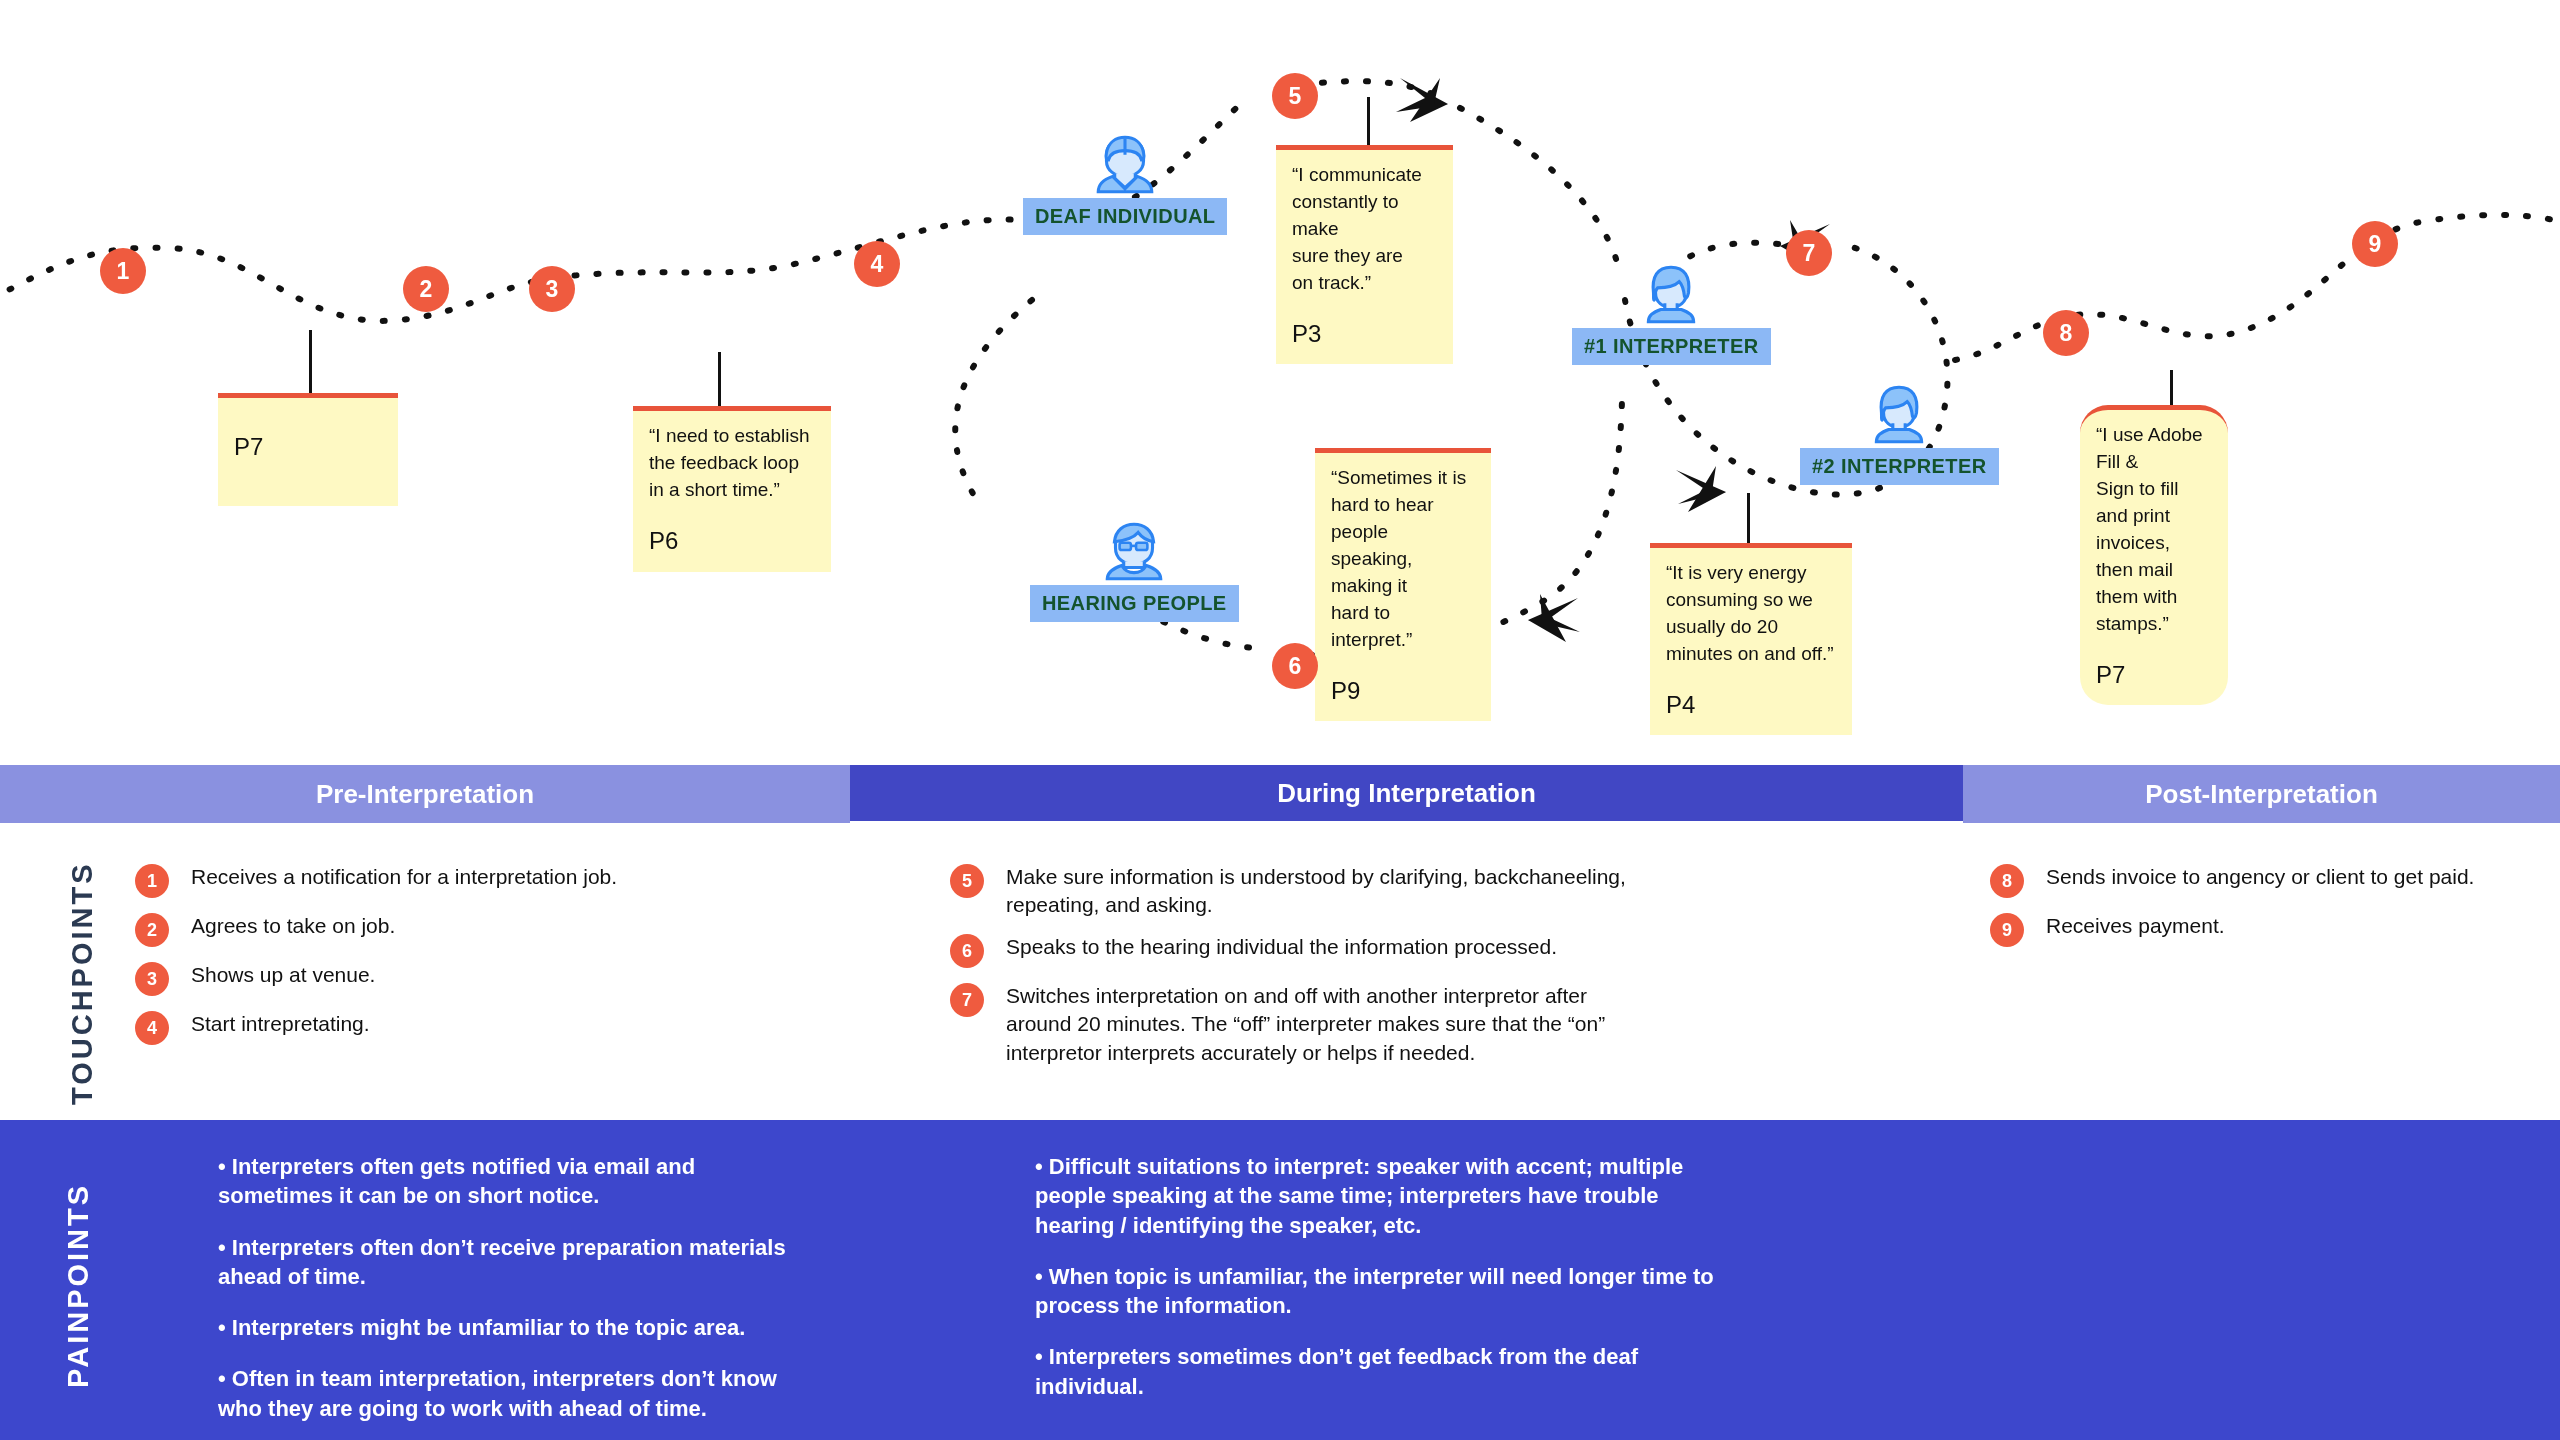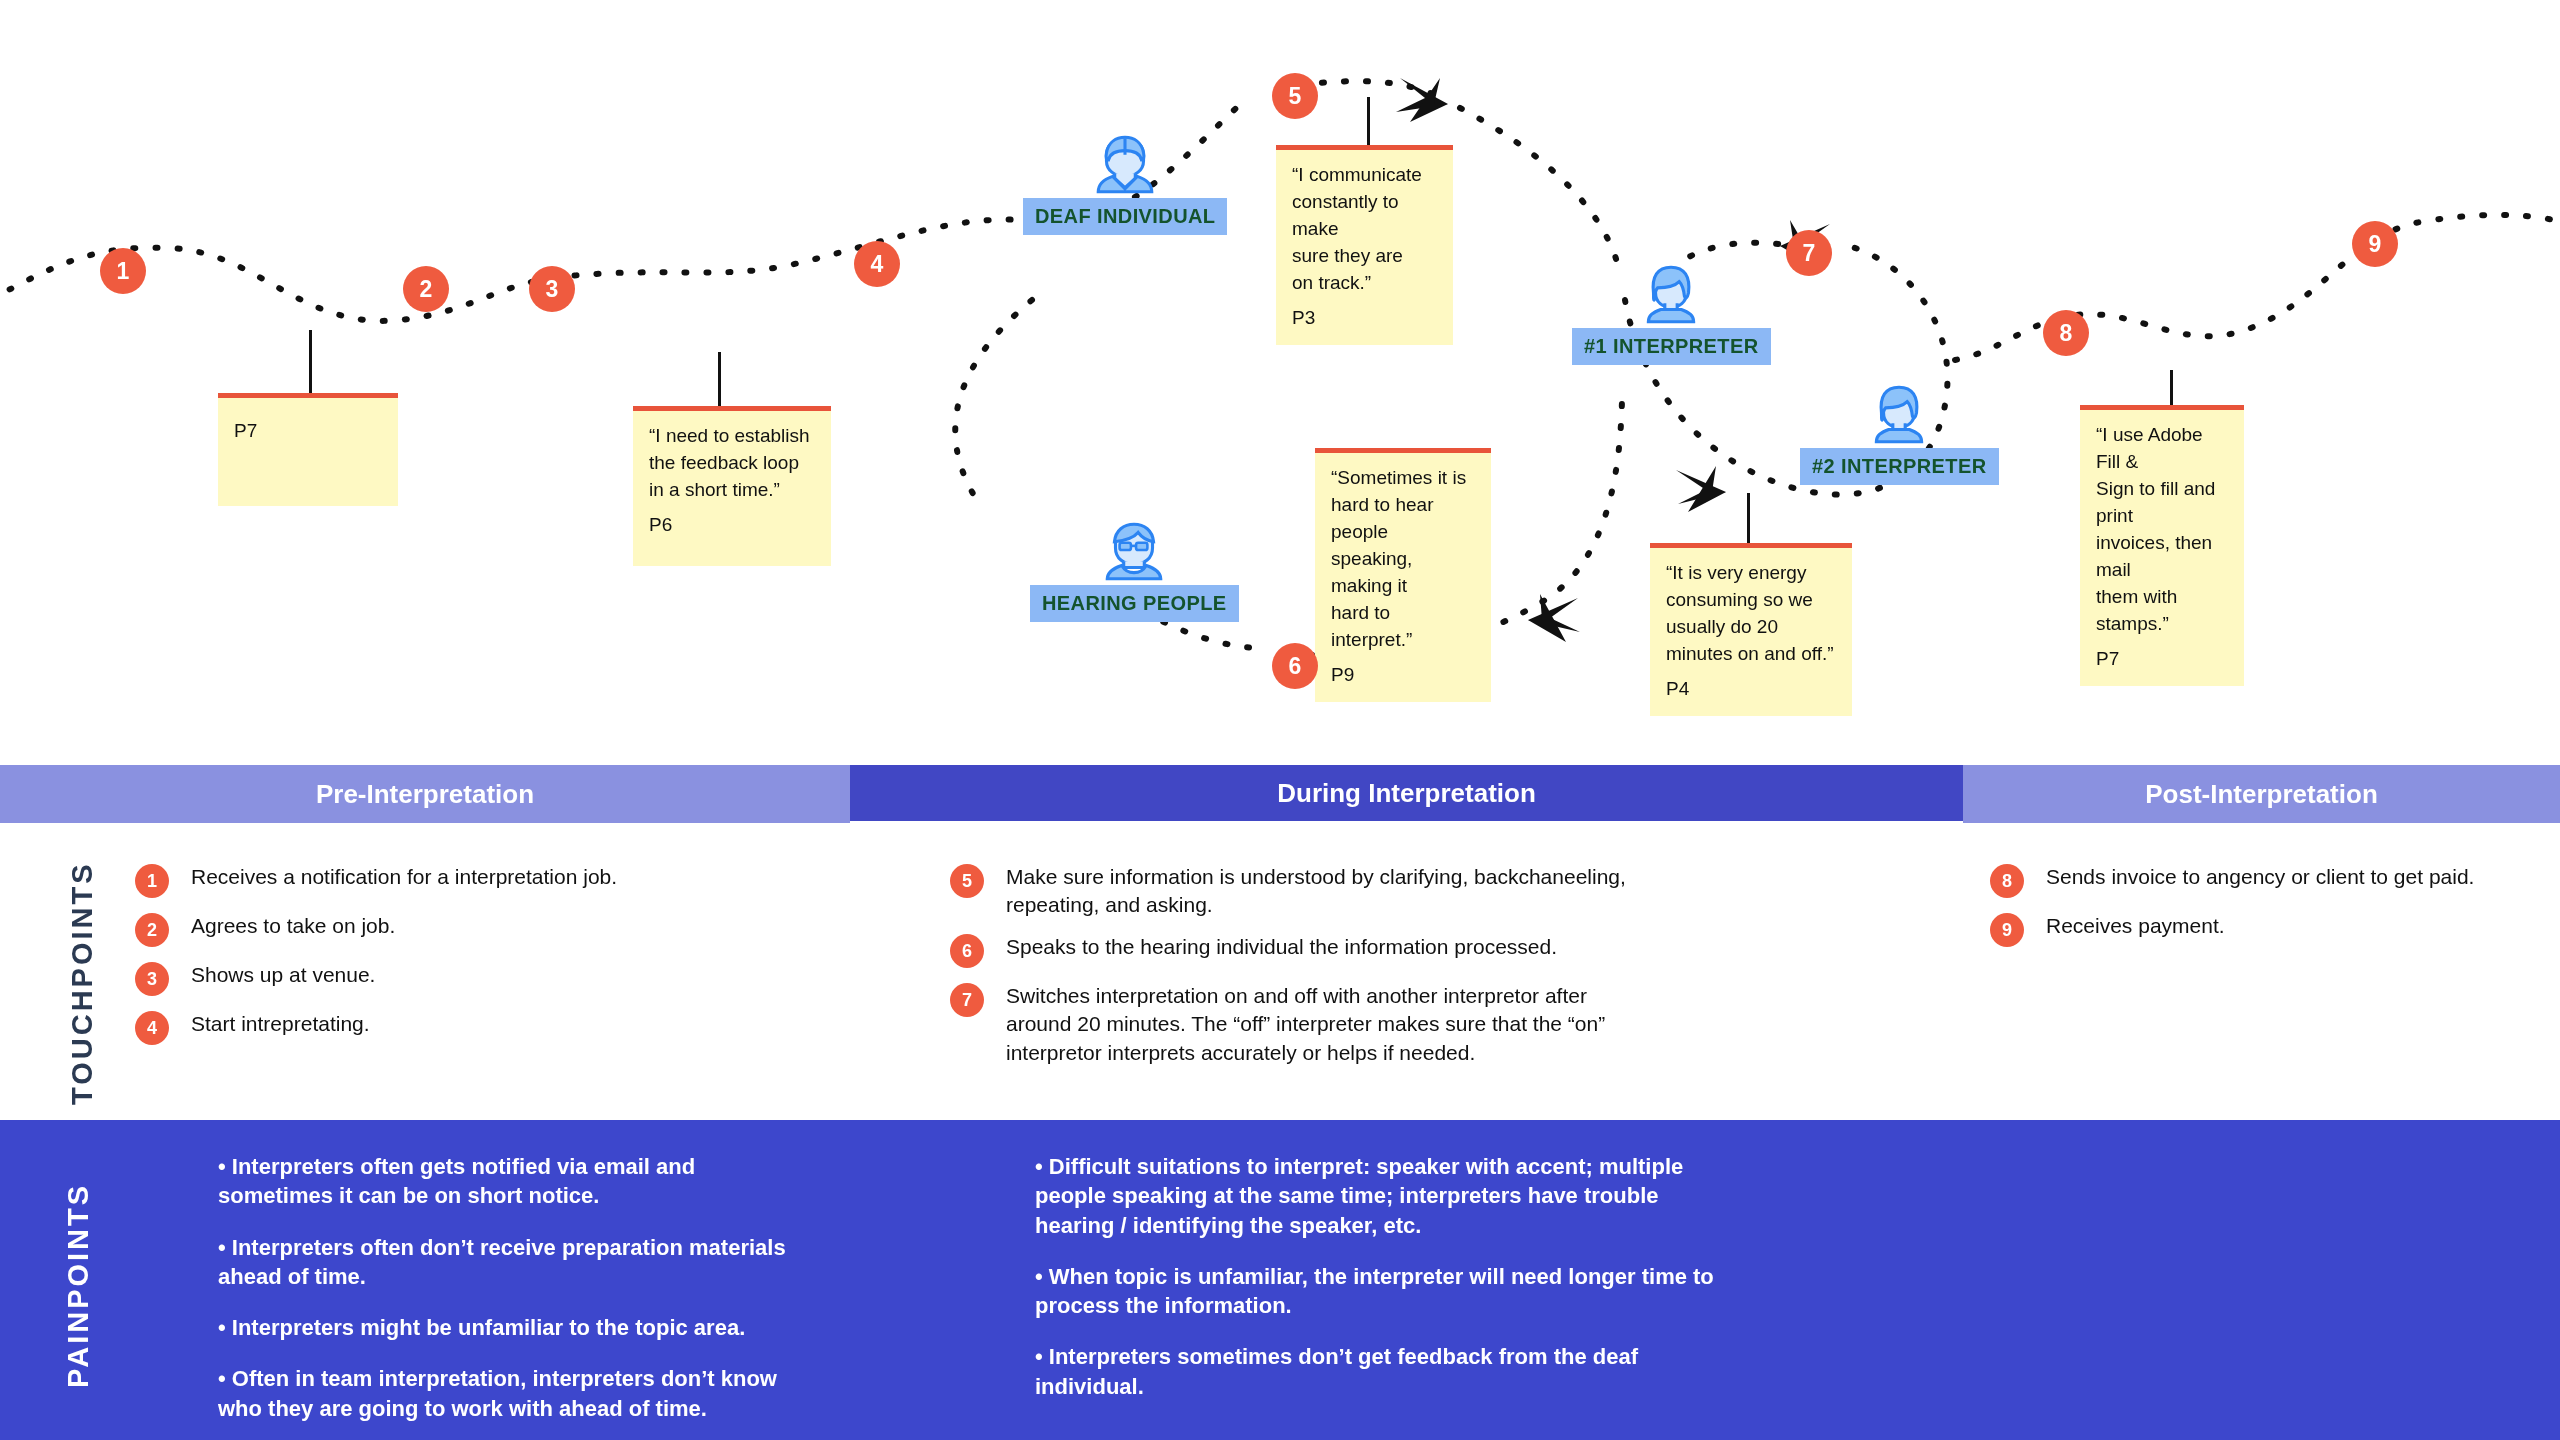--- a/index.html
+++ b/index.html
@@ -11,21 +11,21 @@
   #journey-svg{position:absolute;left:0;top:0;width:2560px;height:760px;}
 
   .marker{position:absolute;width:46px;height:46px;border-radius:50%;
           background:#EF5B3F;color:#fff;font-size:23px;font-weight:700;
           display:flex;align-items:center;justify-content:center;
           line-height:1;}
 
   .qcard{position:absolute;background:#fef9c3;border-top:5px solid #E8543A;
          box-sizing:border-box;padding:12px 16px 14px 16px;}
   .qcard .qtext{font-size:19px;line-height:1.42;color:#111;white-space:pre-line;}
-  .qcard .qsrc{font-size:19px;line-height:1.4;color:#111;margin-top:8px;}
+  .qcard .qsrc{font-size:24px;line-height:1.4;color:#111;margin-top:20px;}
 
   .persona{position:absolute;display:flex;flex-direction:column;align-items:center;}
   .persona .avatar{width:66px;height:66px;}
   .persona .plabel{margin-top:4px;background:#8CB8F5;color:#14532d;
         font-size:20px;font-weight:700;letter-spacing:.4px;
         padding:7px 12px;white-space:nowrap;}
 
   
   #phase-bands{position:absolute;left:0;top:765px;width:2560px;height:58px;}
   .band{position:absolute;top:0;height:100%;display:flex;align-items:center;
@@ -124,21 +124,21 @@
       </div>
       <div style="position: absolute; left: 1747px; top: 493px; width: 3px; height: 50px; background: rgb(17, 17, 17);"></div>
       <div class="qcard" style="left: 1650px; top: 543px; width: 202px; min-height: 161px;">
         <div class="qtext">“It is very energy
 consuming so we
 usually do 20
 minutes on and off.”</div>
         <div class="qsrc">P4</div>
       </div>
       <div style="position: absolute; left: 2170px; top: 370px; width: 3px; height: 35px; background: rgb(17, 17, 17);"></div>
-      <div class="qcard" style="left: 2080px; top: 405px; width: 164px; min-height: 165px;">
+      <div class="qcard" style="left: 2080px; top: 405px; width: 148px; min-height: 165px; border-radius: 28px;">
         <div class="qtext">“I use Adobe Fill &amp;
 Sign to fill and print
 invoices, then mail
 them with stamps.”</div>
         <div class="qsrc">P7</div>
       </div>
       <div class="persona" style="left: 1023px; top: 128px;">
         <div class="avatar"><svg xmlns="http://www.w3.org/2000/svg" viewBox="0 0 64 68" width="66" height="70">
             <path d="M14 26c0-9 7-16 18-16s18 7 18 16v6c0 9-8 15-18 15S14 41 14 32z" fill="#D7E9FD" stroke="#2C84F2" stroke-width="3"></path>
       <path d="M14 24c2-10 9-15 18-15s16 5 18 15c1 5 0 7-2 7-1-4-5-9-16-9s-15 5-16 9c-2 0-3-2-2-7z" fill="#8CC2FA" stroke="#2C84F2" stroke-width="3"></path>

